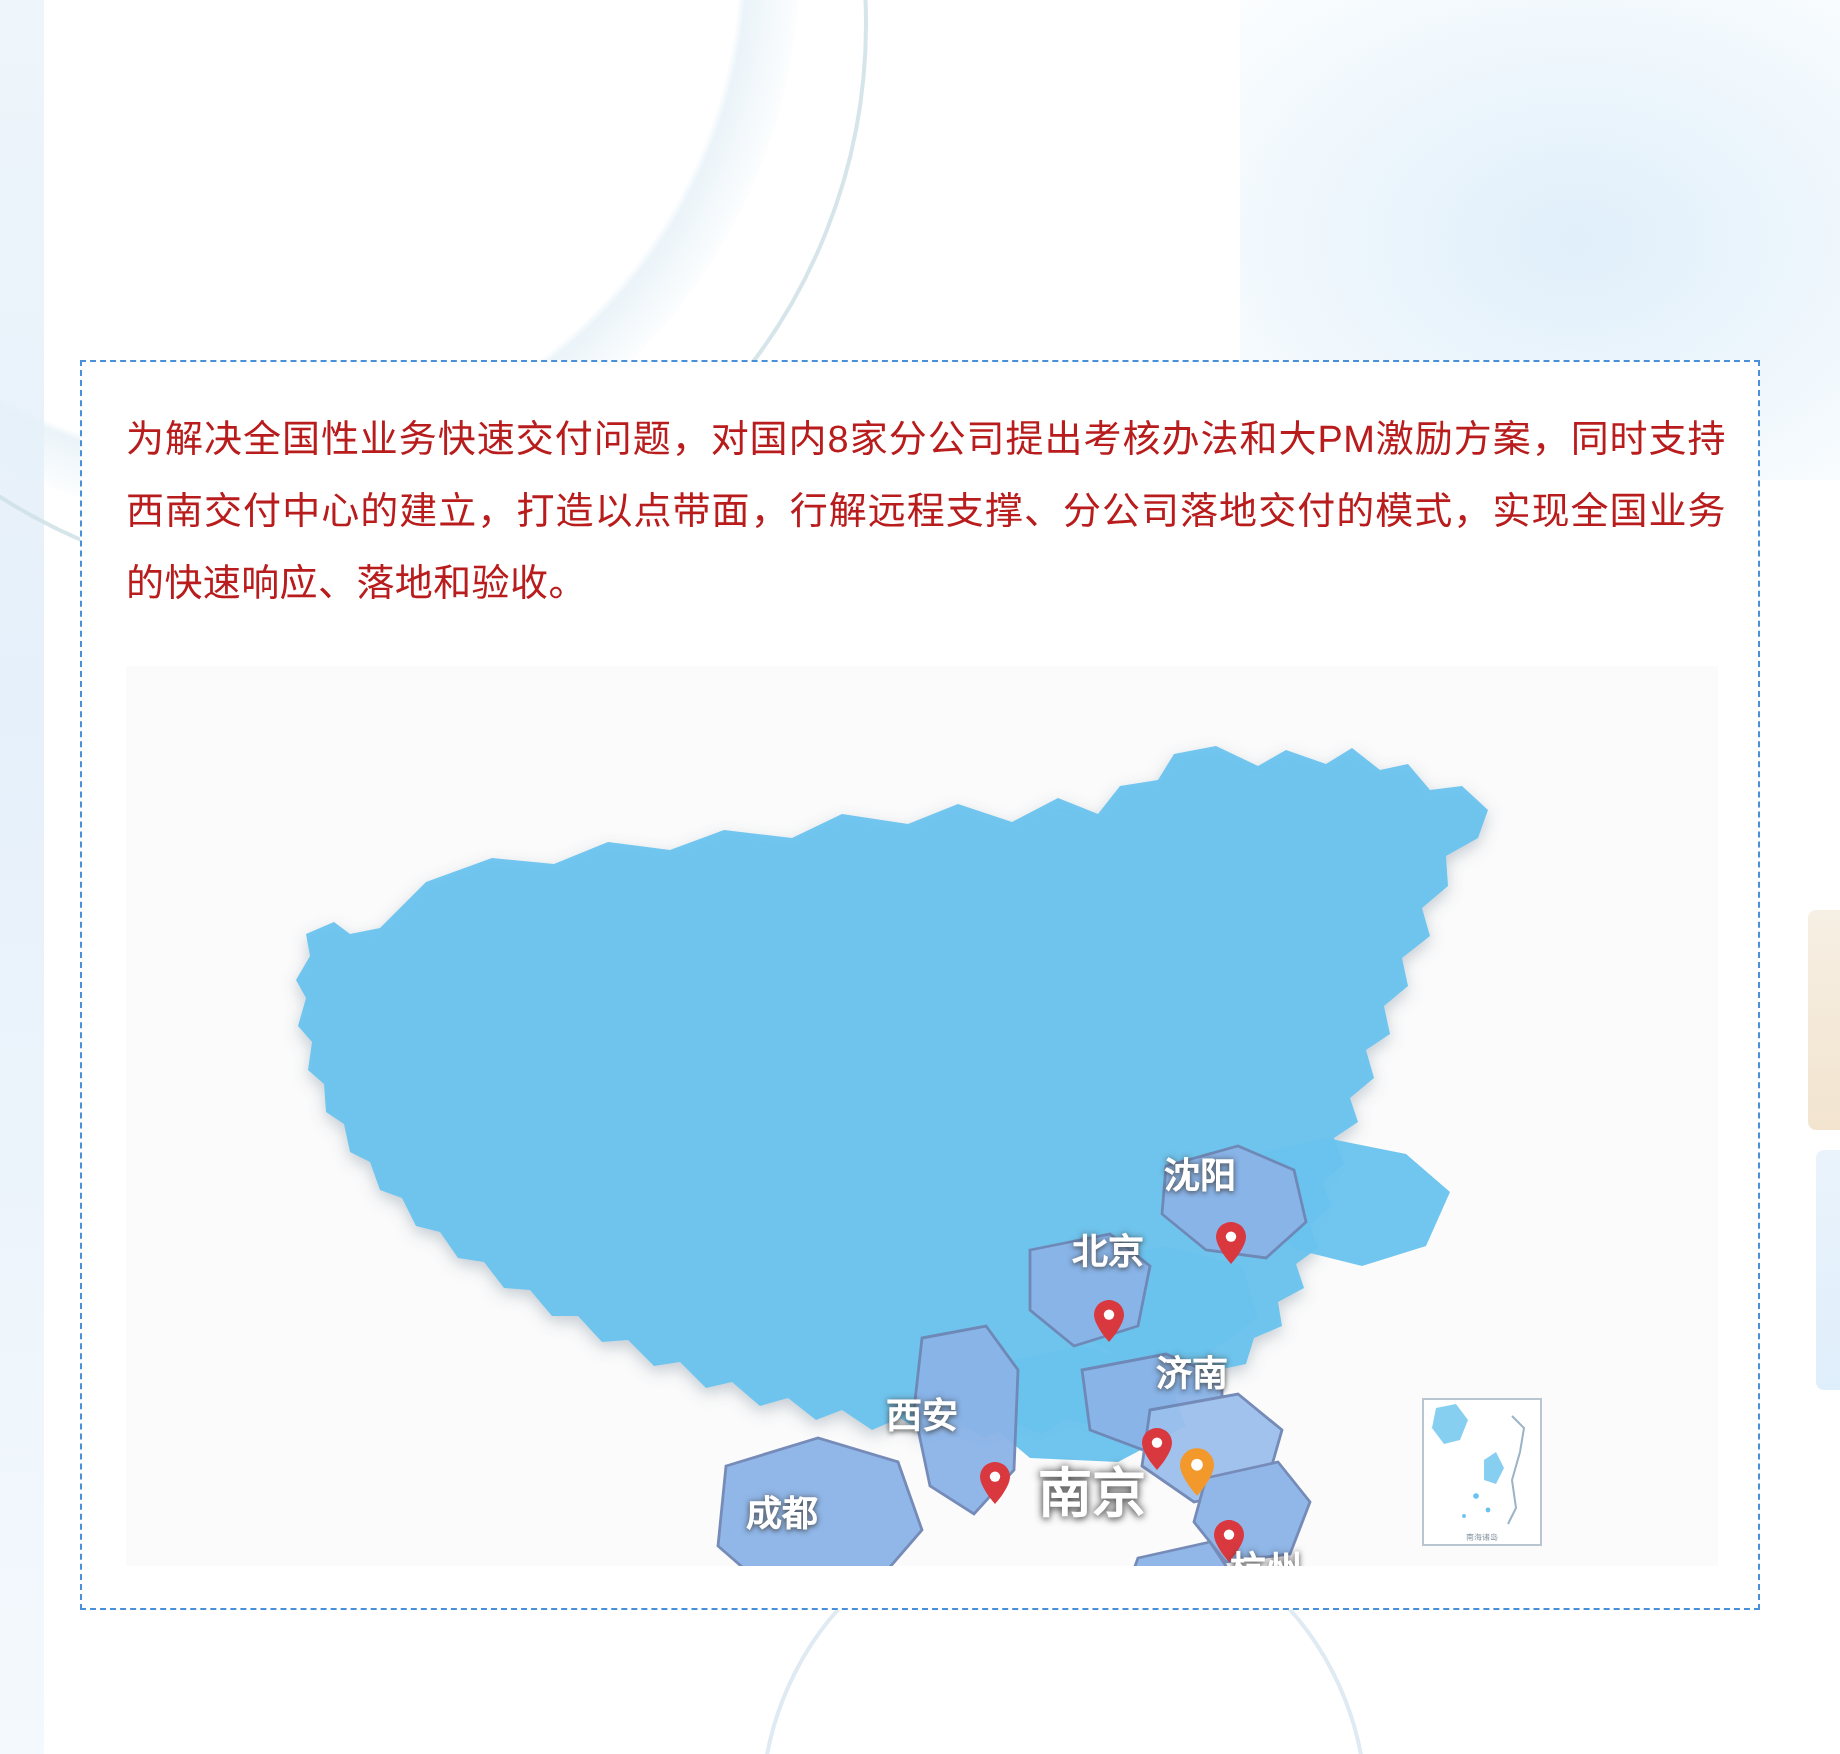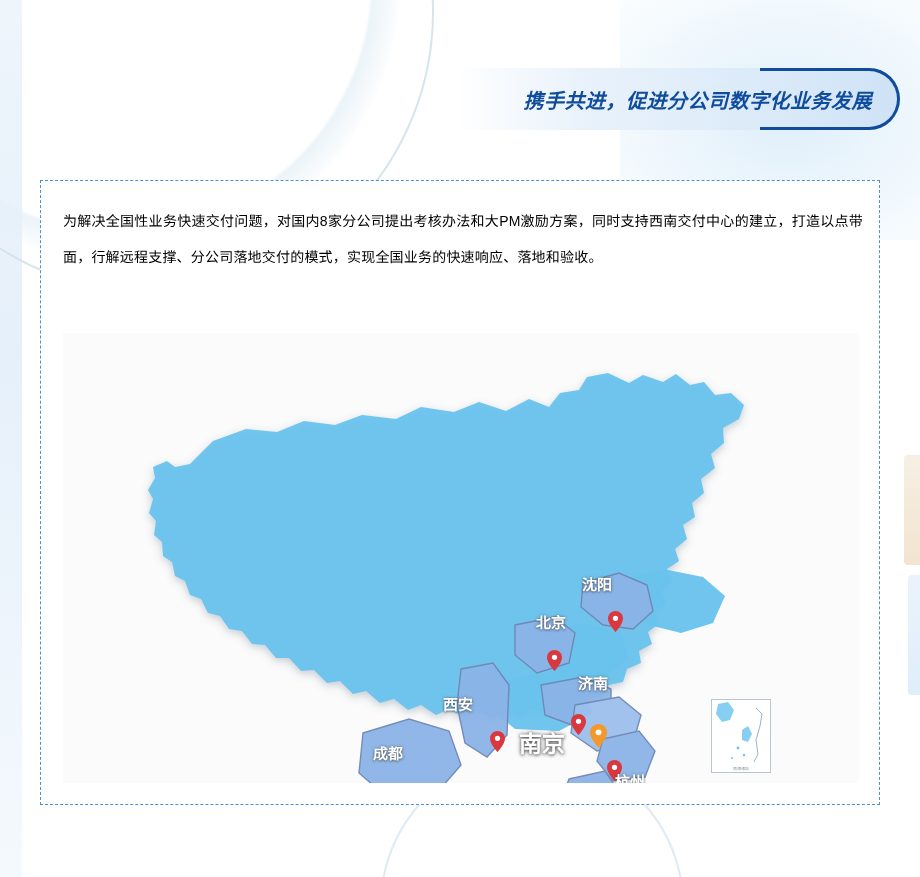--- a/index.html
+++ b/index.html
@@ -116,48 +116,48 @@
     left: 40px; top: 180px;
     width: 840px; height: 625px;
     border: 1px dashed #4a90d9;
     box-sizing: border-box;
     background: #ffffff;
   }
   .paragraph {
     position: absolute;
     left: 22px; top: 22px;
     width: 800px;
-    font-size: 14px;
+    font-size: 19px;
     line-height: 36px;
-    color: #000000;
+    color: #b91c1c;
     text-align: justify;
     letter-spacing: .2px;
   }
 
   
   .map-panel {
     position: absolute;
     left: 22px; top: 152px;
     width: 796px; height: 450px;
     background: #fbfbfb;
     overflow: hidden;
   }
   .map-svg { display:block; width:100%; height:100%; }
 
   .city-label {
     position: absolute;
-    font-size: 15px;
+    font-size: 18px;
     font-weight: bold;
     color: #ffffff;
     text-shadow: 0 0 3px rgba(70,70,70,.65), 0 1px 2px rgba(60,60,60,.55);
     white-space: nowrap;
     pointer-events: none;
   }
   .city-label.capital {
-    font-size: 23px;
+    font-size: 27px;
     color: #ffffff;
     text-shadow: 0 0 4px rgba(60,60,60,.8), 0 1px 3px rgba(50,50,50,.6);
   }
   .pin {
     position: absolute;
     width: 15px; height: 21px;
   }
   .pin svg { display:block; }
 
   .inset-box {
@@ -183,25 +183,20 @@
 <div id="page">
 
   <div class="left-bar"></div>
   <div class="arc-top2"></div>
   <div class="arc-top"></div>
   <div class="blob-right"></div>
   <div class="blob-bottom"></div>
   <div class="side-tab-1"></div>
   <div class="side-tab-2"></div>
 
-  <div class="banner">
-    <div class="banner-fill"></div>
-    <div class="banner-stroke"></div>
-    <div class="banner-text">携手共进，促进分公司数字化业务发展</div>
-  </div>
 
   <div class="card">
 
     <div class="paragraph">为解决全国性业务快速交付问题，对国内8家分公司提出考核办法和大PM激励方案，同时支持西南交付中心的建立，打造以点带面，行解远程支撑、分公司落地交付的模式，实现全国业务的快速响应、落地和验收。</div>
 
     <div class="map-panel">
       <svg class="map-svg" viewBox="0 0 796 450" preserveAspectRatio="xMidYMid meet">
         <defs>
           <filter id="softshadow" x="-30%" y="-30%" width="170%" height="170%">
             <feDropShadow dx="0" dy="3" stdDeviation="4" flood-color="#5a6d82" flood-opacity="0.35"></feDropShadow>

